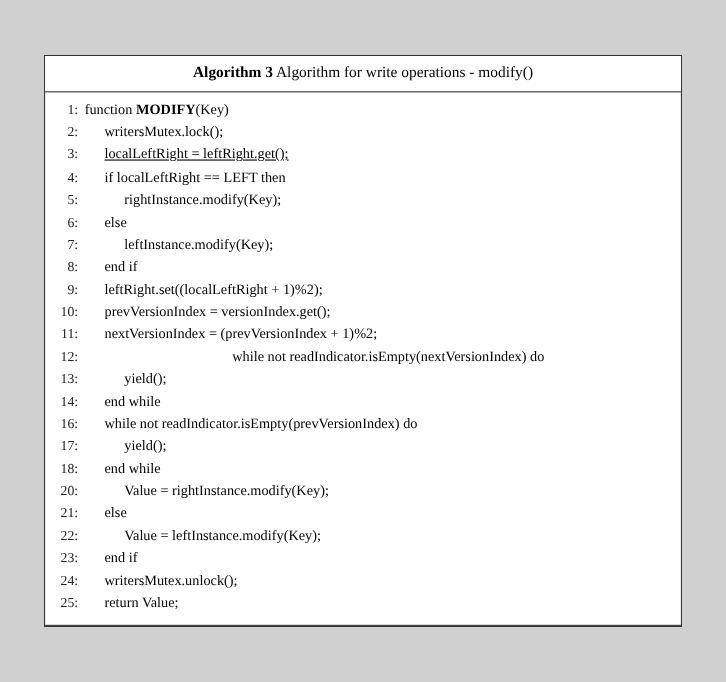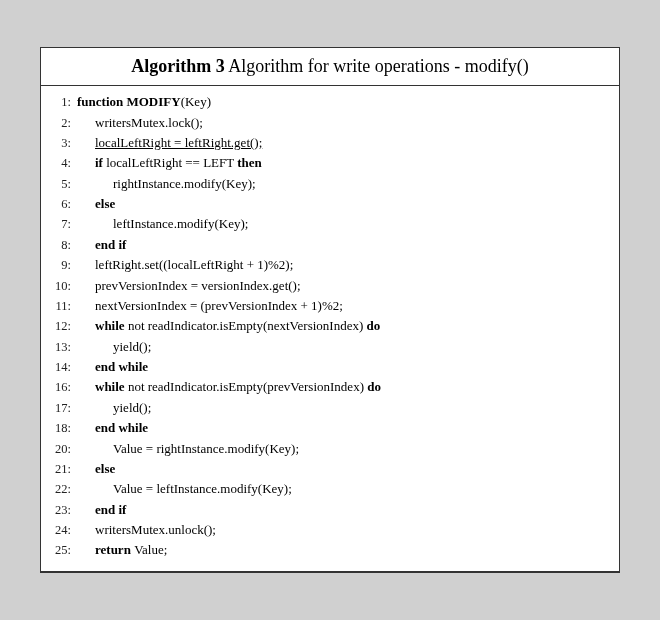--- a/index.html
+++ b/index.html
@@ -15,21 +15,21 @@
     .algorithm-box {
       background: #ffffff;
       border: 1.5px solid #333;
       width: 580px;
       padding: 0;
     }
     .algorithm-header {
       background: #ffffff;
       border-bottom: 1.5px solid #333;
       padding: 8px 12px;
-      font-size: 18px;
+      font-size: 14px;
       text-align: center;
     }
     .algorithm-header .algo-label {
       font-weight: bold;
       font-style: normal;
     }
     .algorithm-body {
       padding: 6px 8px 8px 8px;
       font-size: 13px;
       line-height: 1.55;
@@ -41,21 +41,21 @@
     .line-num {
       min-width: 28px;
       text-align: right;
       padding-right: 6px;
       color: #222;
       font-size: 12.5px;
     }
     .line-code {
       flex: 1;
     }
-    .kw { font-weight: bold; }
+    .kw { font-weight: normal; }
     .fn { font-variant: small-caps; font-weight: bold; }
     .divider-bottom {
       border-top: 1.5px solid #333;
       margin-top: 2px;
     }
   </style>
 </head>
 <body>
 
 <div class="algorithm-box">
@@ -103,21 +103,21 @@
       <div class="line">
         <span class="line-num">10:</span>
         <span class="line-code" style="padding-left: 18px;"><span>prevVersionIndex = versionIndex.get();</span></span>
       </div>
       <div class="line">
         <span class="line-num">11:</span>
         <span class="line-code" style="padding-left: 18px;"><span>nextVersionIndex = (prevVersionIndex + 1)%2;</span></span>
       </div>
       <div class="line">
         <span class="line-num">12:</span>
-        <span class="line-code" style="padding-left: 18px;"><span class="kw">while </span><span>not readIndicator.isEmpty(nextVersionIndex) </span><span class="kw">do</span></span>
+        <span class="line-code" style="padding-left: 18px; text-align: center;"><span class="kw">while </span><span>not readIndicator.isEmpty(nextVersionIndex) </span><span class="kw">do</span></span>
       </div>
       <div class="line">
         <span class="line-num">13:</span>
         <span class="line-code" style="padding-left: 36px;"><span>yield();</span></span>
       </div>
       <div class="line">
         <span class="line-num">14:</span>
         <span class="line-code" style="padding-left: 18px;"><span class="kw">end while</span></span>
       </div>
       <div class="line">

